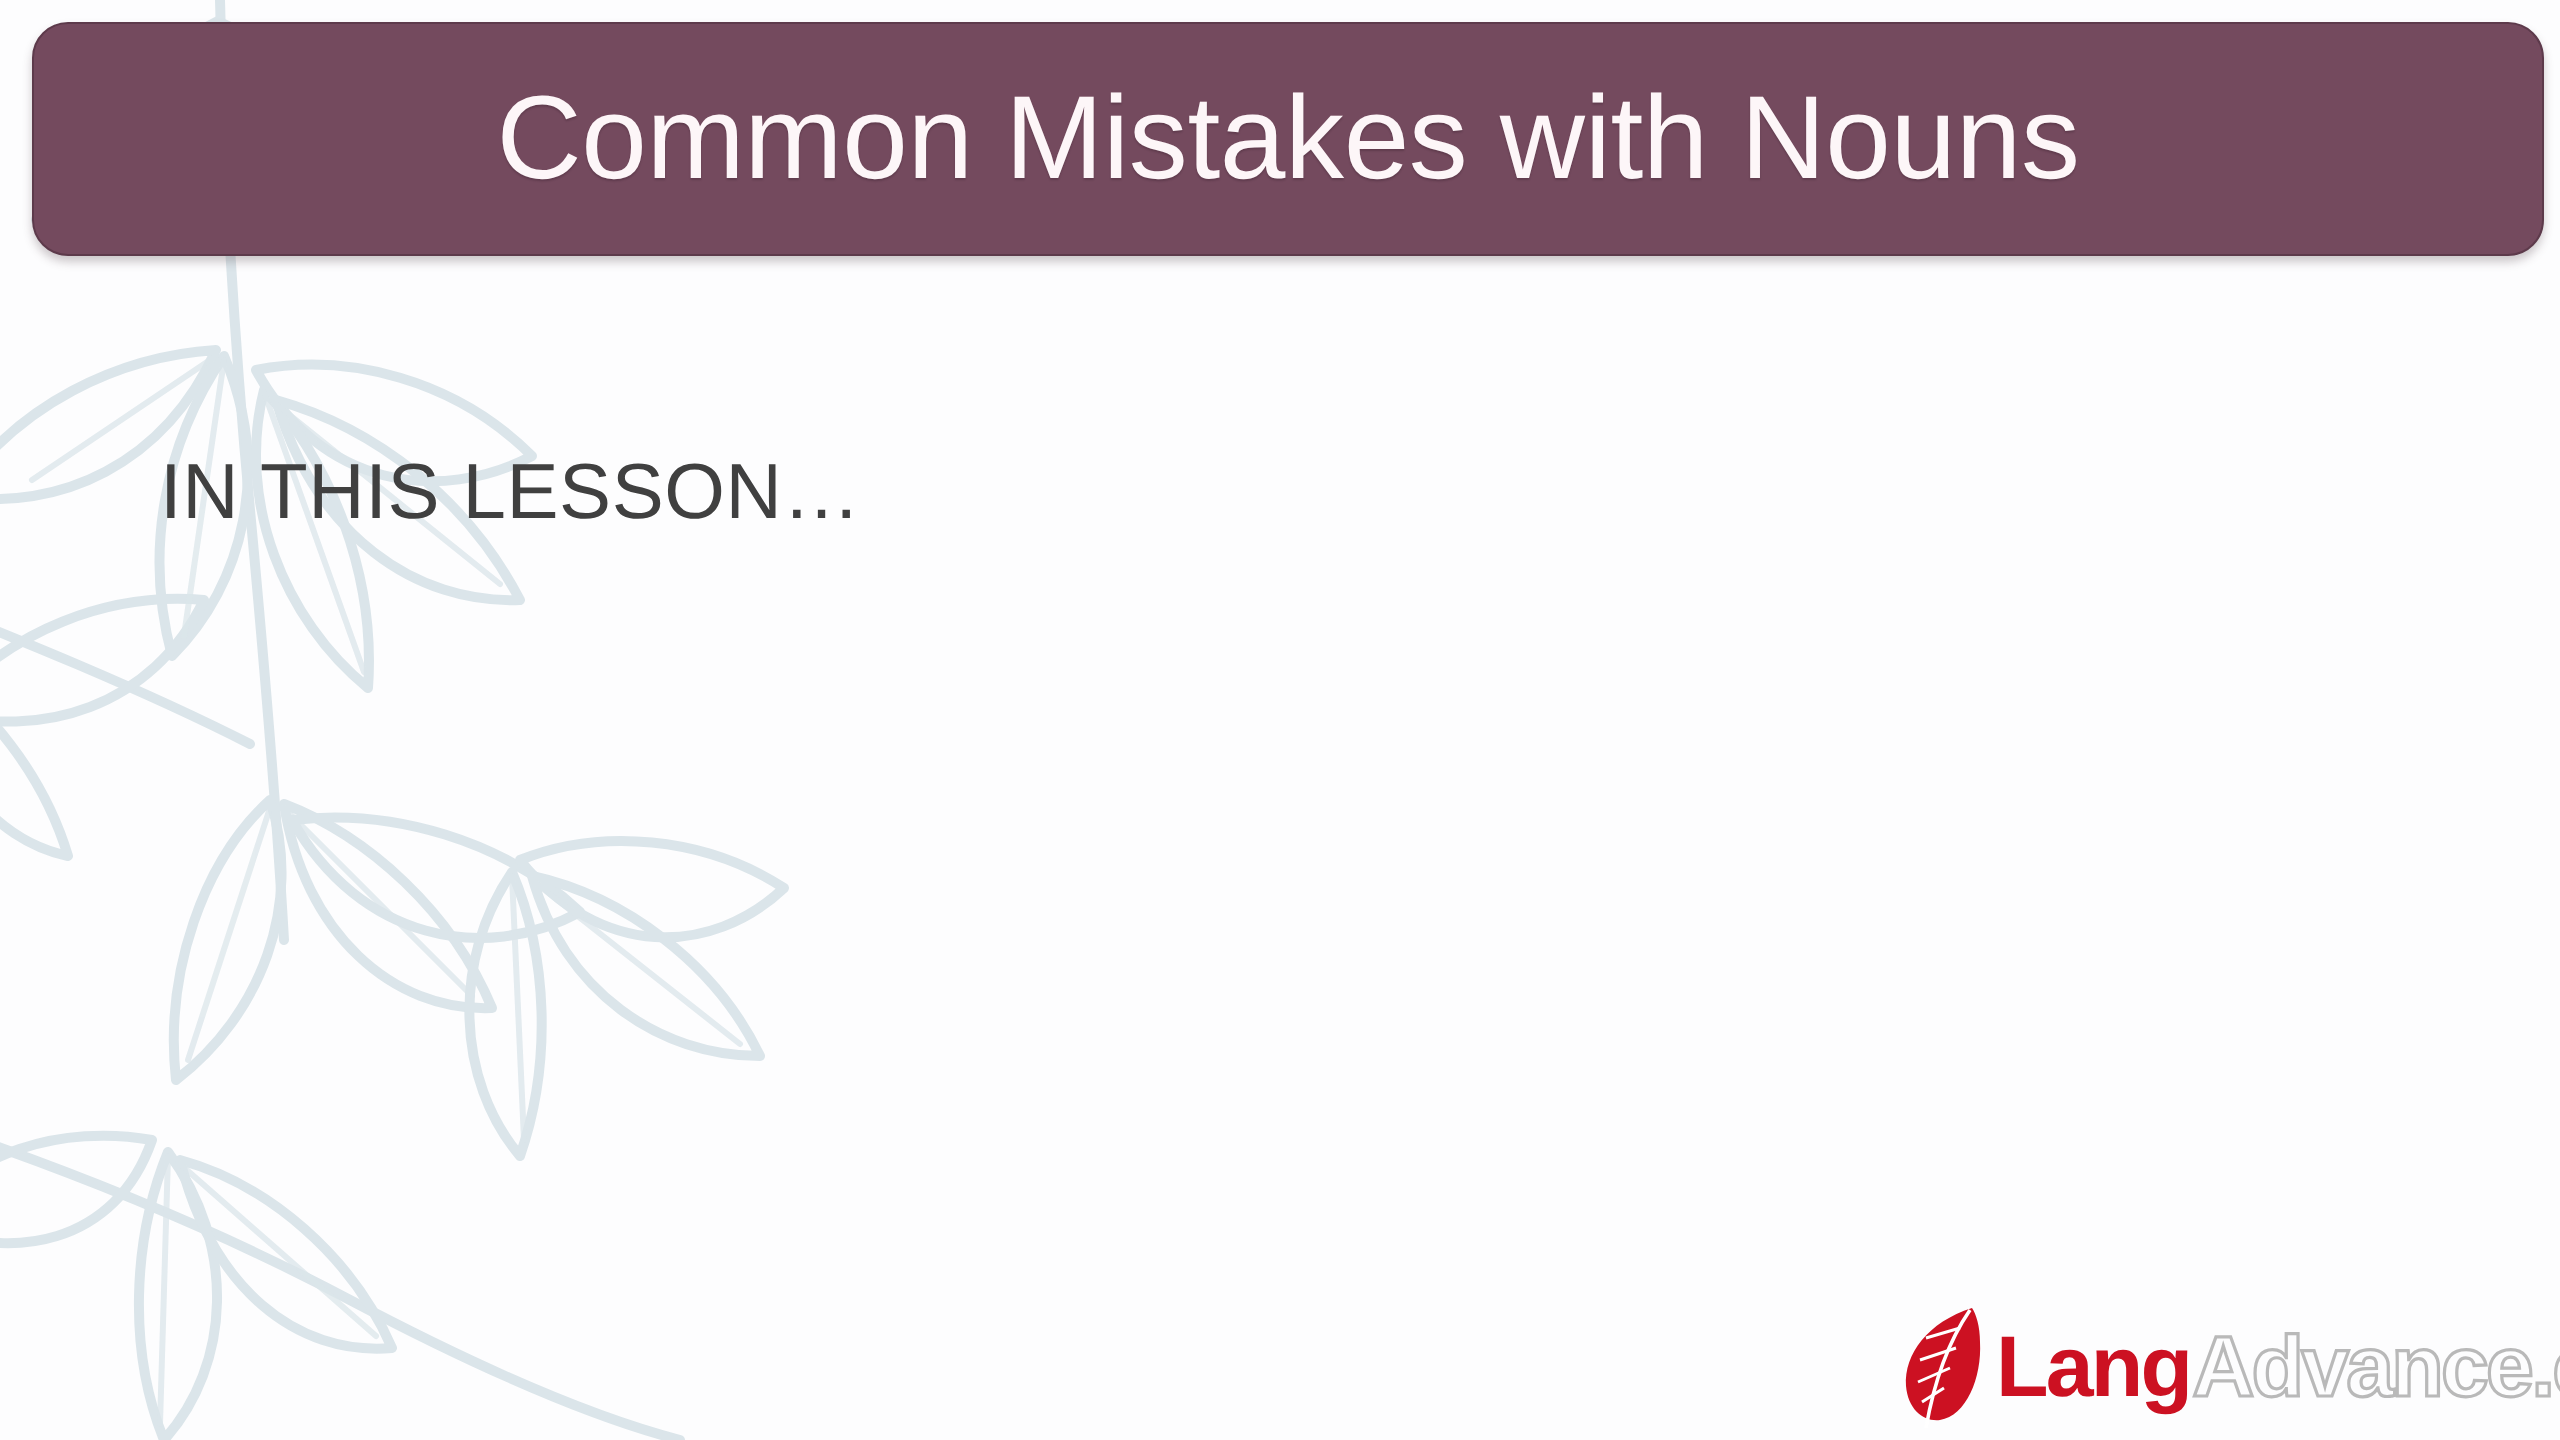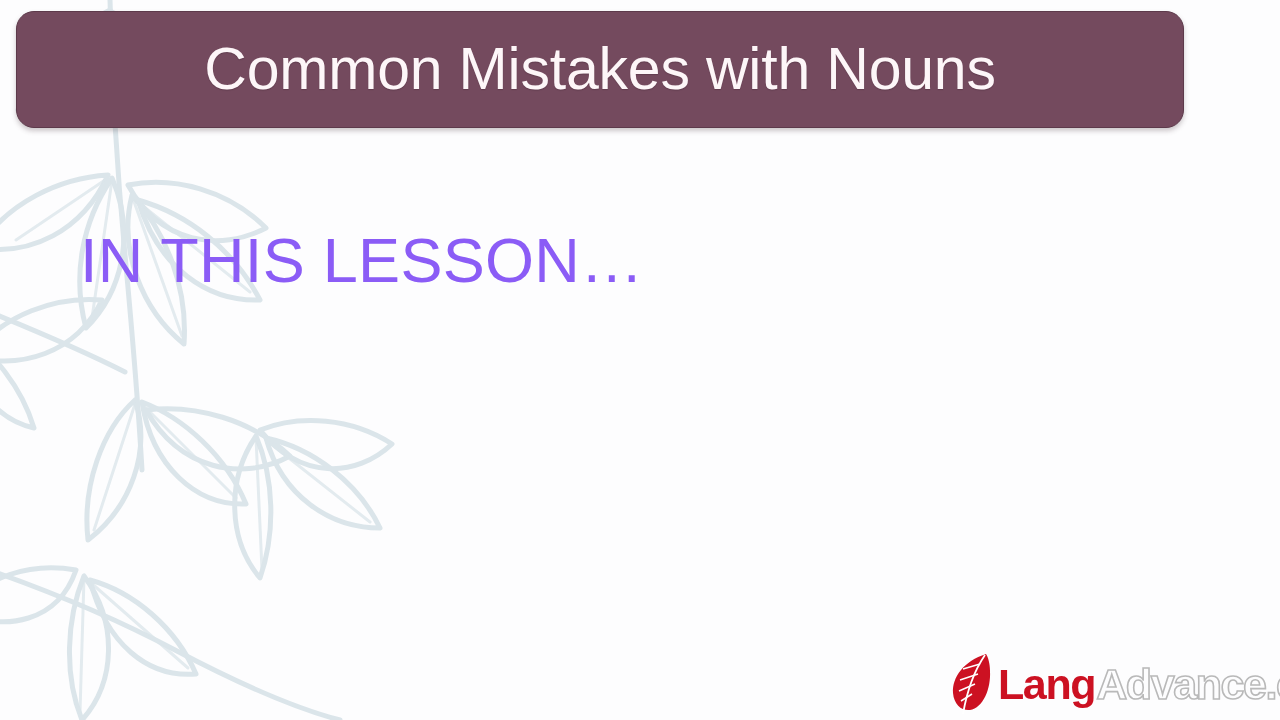--- a/index.html
+++ b/index.html
@@ -32,21 +32,21 @@
     pointer-events: none;
     z-index: 0;
   }
   #watermark svg { display: block; width: 100%; height: 100%; }
 
   
   #title-banner {
     position: absolute;
     left: 16px;
     top: 11px;
-    width: 1168px;
+    width: 1256px;
     height: 117px;
     box-sizing: border-box;
     border-radius: 18px;
     background: #744a5e;
     border: 1px solid #5d3a4b;
     box-shadow: 0 3px 5px rgba(80,60,70,0.28);
     display: flex;
     align-items: center;
     justify-content: center;
     z-index: 3;
@@ -64,23 +64,23 @@
 
   
   #content {
     position: absolute;
     left: 80px;
     top: 225px;
     width: 1110px;
     z-index: 2;
   }
   #lesson-heading {
-    font-size: 63px;
+    font-size: 39px;
     line-height: 1.12;
-    color: #8b5cf6;
+    color: #404040;
     font-weight: 400;
     letter-spacing: 0.3px;
     margin: 0 0 33px 0;
   }
   #lesson-description {
     font-size: 45px;
     line-height: 1.42;
     color: #141414;
     font-weight: 400;
     margin: 0;

